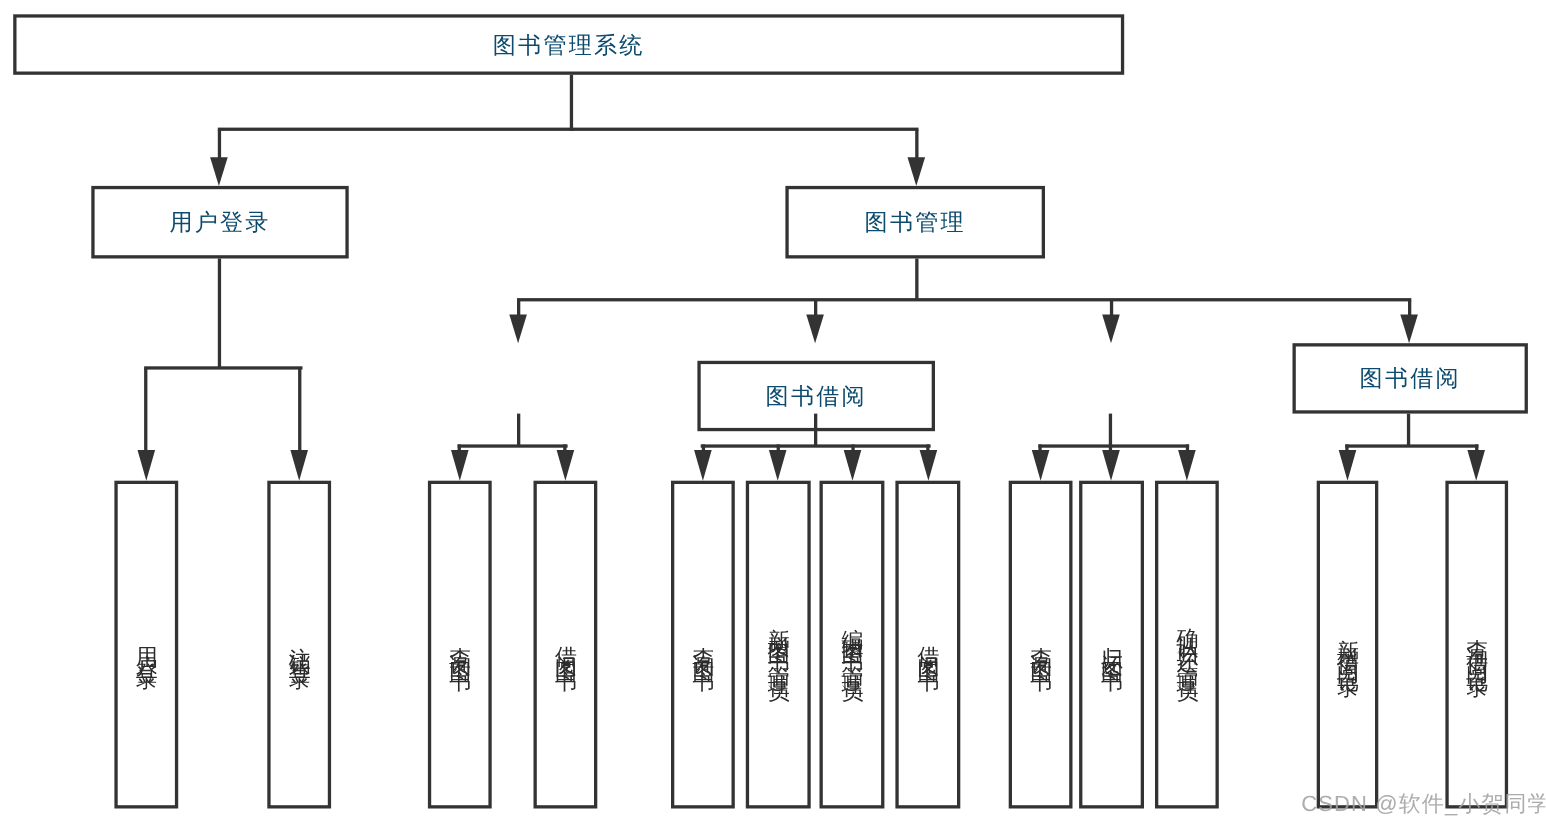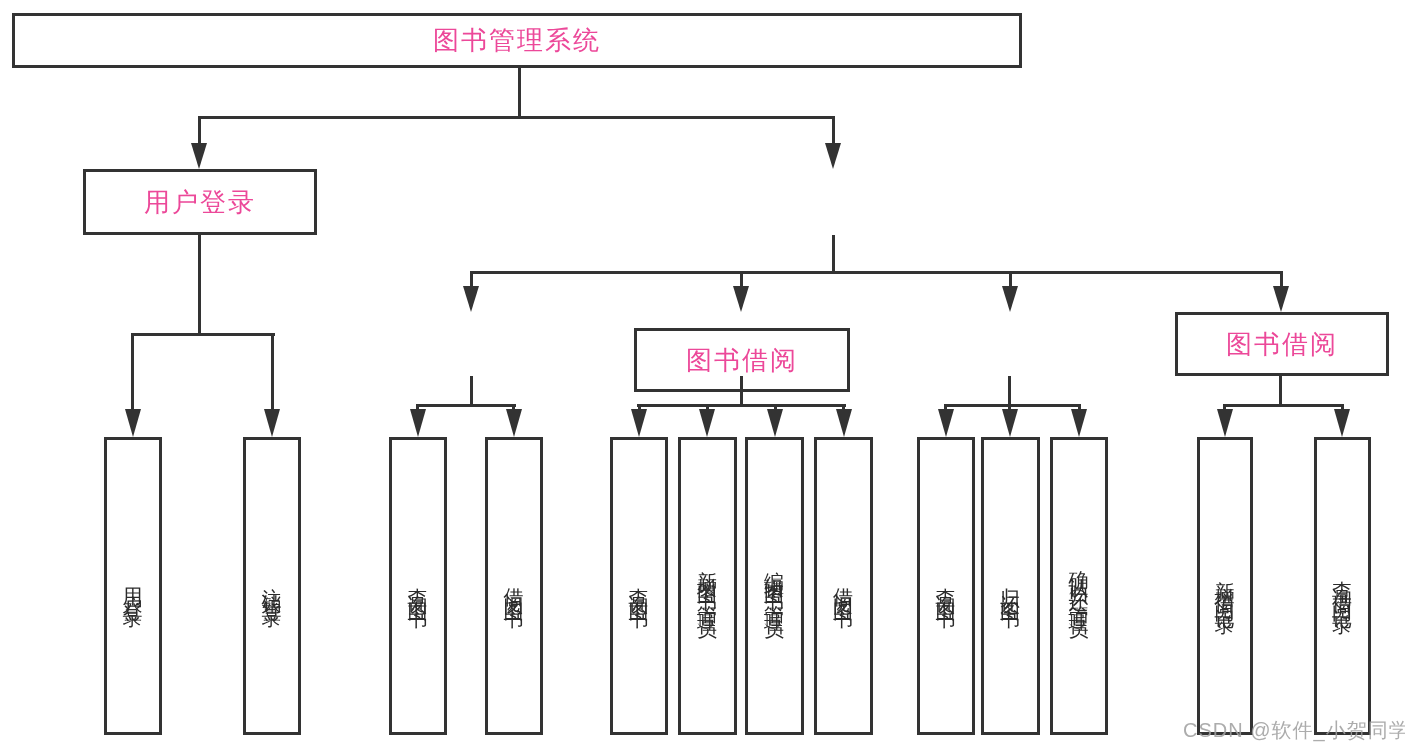--- a/index.html
+++ b/index.html
@@ -19,23 +19,23 @@
     position: absolute;
     box-sizing: border-box;
     background: #ffffff;
     border: 3px solid #333333;
     display: flex;
     align-items: center;
     justify-content: center;
     color: #2b2b2b;
   }
   .hlabel {
-    font-size: 26px;
+    font-size: 21px;
     letter-spacing: 2px;
-    color: #ec4899;
+    color: #0c4a6e;
     white-space: nowrap;
   }
   .leaf .vtext {
     writing-mode: vertical-lr;
     text-orientation: mixed;
     font-size: 20px;
     letter-spacing: 7px;
     color: #2b2b2b;
     line-height: 1;
     white-space: nowrap;
@@ -72,20 +72,23 @@
 <div class="canvas">
 
   <div class="node" style="left:12px; top:13px; width:1010px; height:55px;">
     <span class="hlabel">图书管理系统</span>
   </div>
 
   <div class="node" style="left:83px; top:169px; width:234px; height:66px;">
     <span class="hlabel">用户登录</span>
   </div>
 
+  <div class="node" style="left:714px; top:169px; width:236px; height:66px;">
+    <span class="hlabel">图书管理</span>
+  </div>
 
 
   <div class="node" style="left:634px; top:328px; width:216px; height:64px;">
     <span class="hlabel">图书借阅</span>
   </div>
 
 
   <div class="node" style="left:1175px; top:312px; width:214px; height:64px;">
     <span class="hlabel">图书借阅</span>
   </div>

